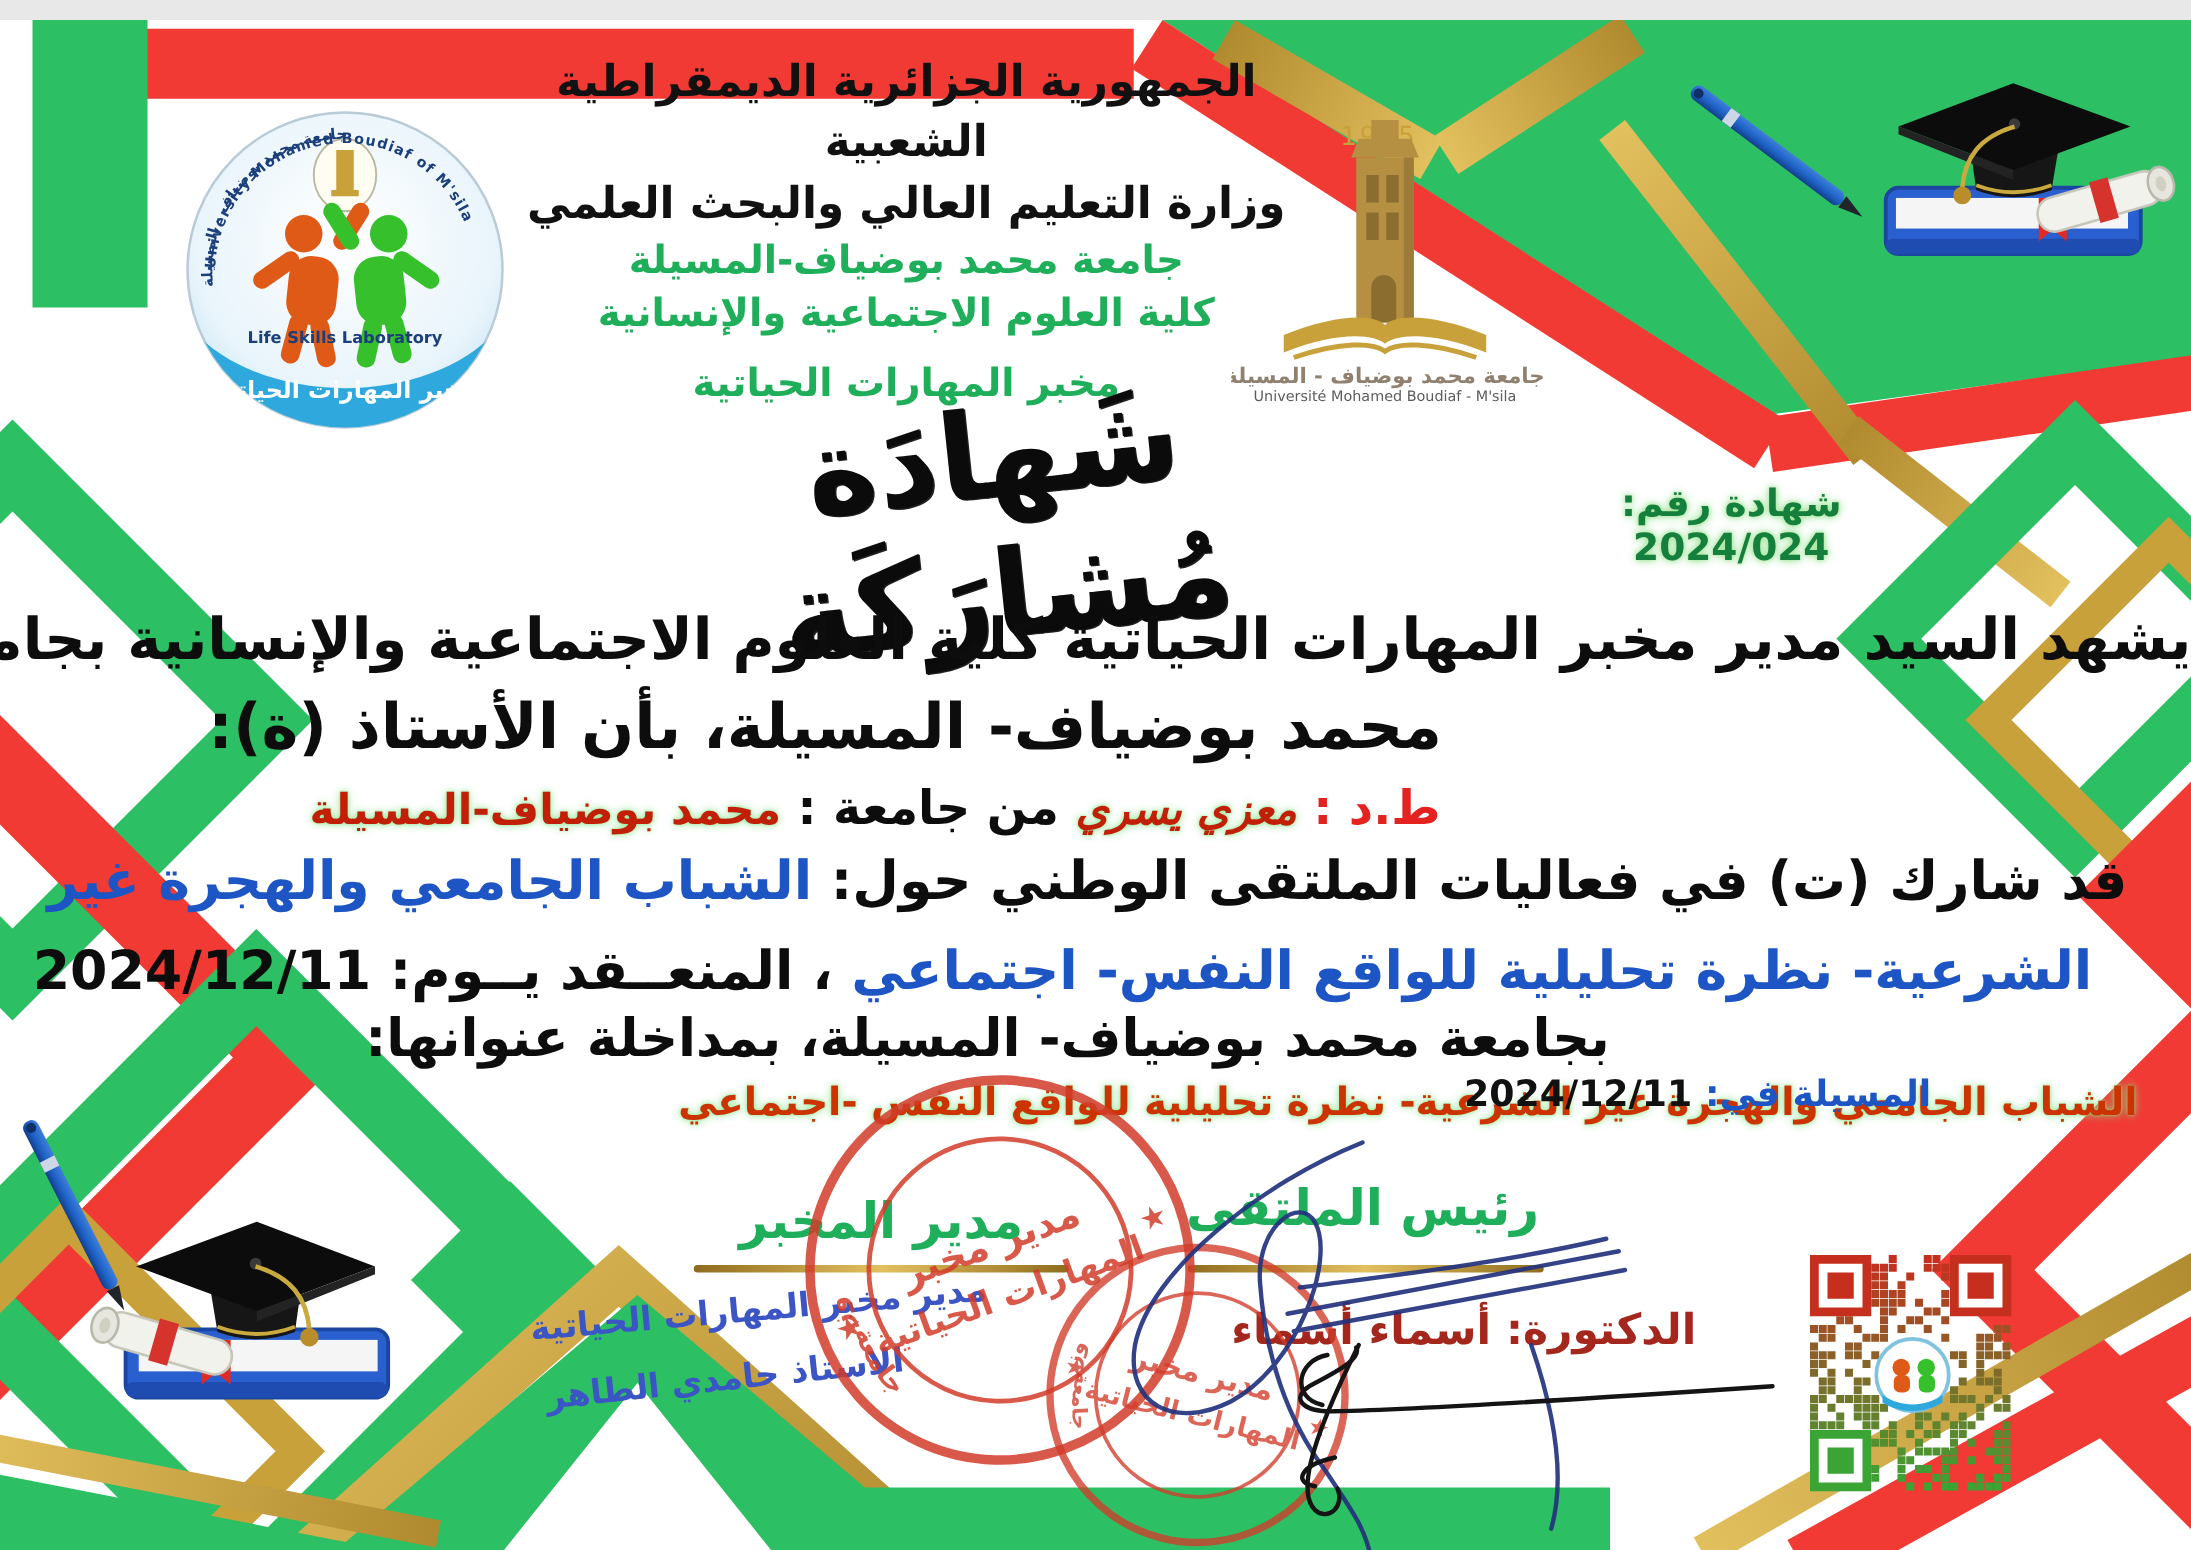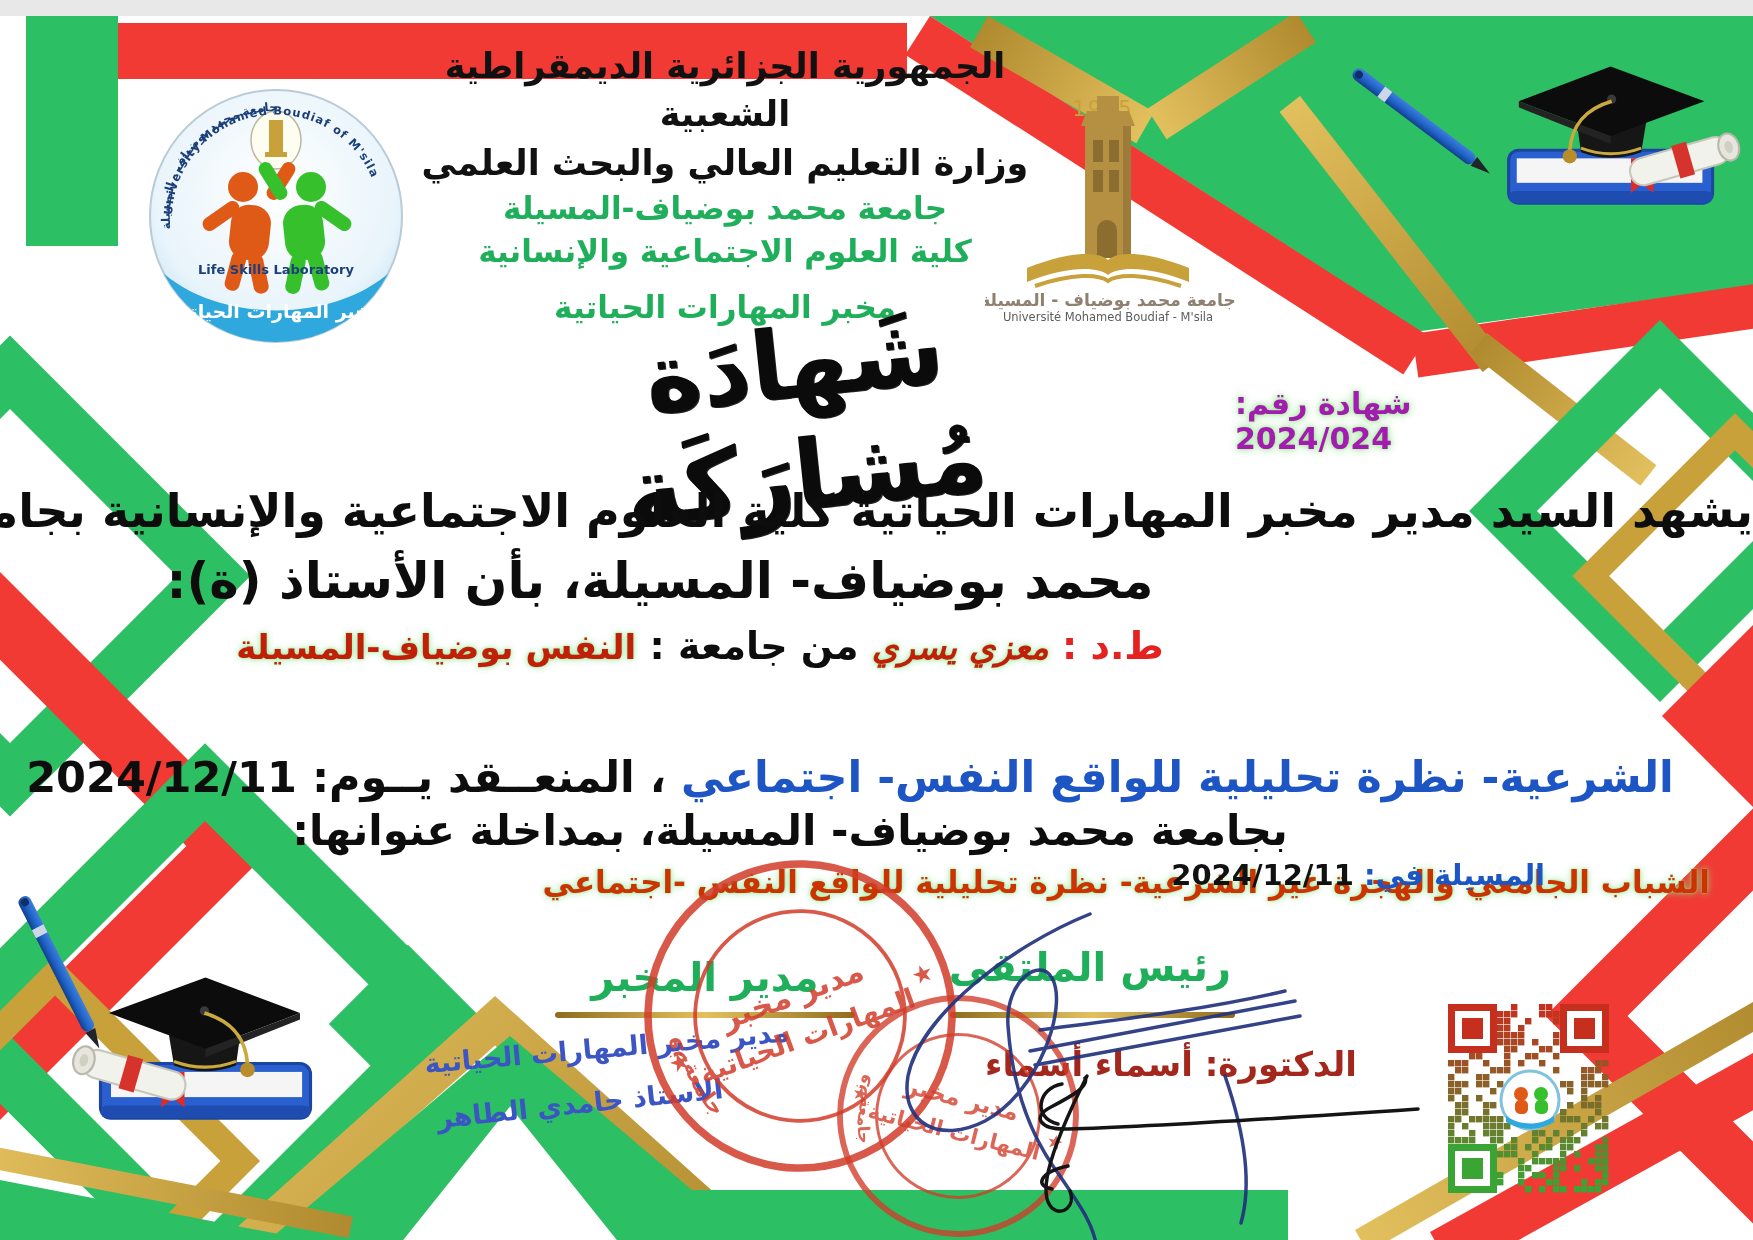--- a/index.html
+++ b/index.html
@@ -39,21 +39,21 @@
   .d9{left:1620px;top:820px;width:360px;height:360px;border:58px solid #f23a34;}
   .gold-br{left:1355px;top:1214px;width:475px;height:26px;background:linear-gradient(90deg,#e3c05e,#b08a2e);transform:rotate(-29.8deg);transform-origin:0 0;}
   .red-br{left:1430px;top:1216px;width:385px;height:50px;background:#f23a34;transform:rotate(-29deg);transform-origin:0 0;}
   
   .txt{position:absolute;z-index:6;direction:rtl;}
   .header-block{left:400px;top:26px;width:650px;text-align:center;line-height:1.38;}
   .h-black{font-size:35px;font-weight:bold;color:#111;}
   .h-green{font-size:31px;font-weight:bold;color:#1fae5a;}
   .title-callig{left:520px;top:292px;width:560px;text-align:center;font-size:96px;font-weight:bold;color:#0b0b0b;
      transform:rotate(-6deg);letter-spacing:-2px;text-shadow:1px 1px 0 #222;}
-  .serial{left:1235px;top:370px;width:300px;text-align:left;font-size:30px;font-weight:bold;color:#a21caf;
+  .serial{left:1235px;top:370px;width:300px;text-align:center;font-size:30px;font-weight:bold;color:#15803d;
      text-shadow:0 0 3px rgba(170,230,150,.95),0 0 8px rgba(120,220,120,.9);}
   .bodyline{position:absolute;z-index:6;direction:rtl;white-space:nowrap;font-weight:bold;color:#0d0d0d;}
   .bl-a{left:0;top:468px;width:1753px;text-align:center;font-size:46px;}
   .bl-b{left:0;top:536px;width:1320px;text-align:center;font-size:50px;}
   .bl-c{left:0;top:608px;width:1400px;text-align:center;font-size:38px;}
   .bl-d{left:0;top:664px;width:1740px;text-align:center;font-size:43px;}
   .bl-e{left:0;top:736px;width:1700px;text-align:center;font-size:43px;}
   .bl-f{left:0;top:790px;width:1580px;text-align:center;font-size:42px;}
   .bl-g{left:0;top:848px;width:1710px;text-align:right;font-size:31px;}
   .blue{color:#1d55c4;}
@@ -183,21 +183,25 @@
 
   <div class="txt title-callig">شَهادَة مُشارَكَة</div>
   <div class="txt serial">شهادة رقم: 2024/024</div>
 
   <div class="bodyline bl-a">يشهد السيد مدير مخبر المهارات الحياتية كلية العلوم الاجتماعية والإنسانية بجامعة</div>
   <div class="bodyline bl-b">محمد بوضياف- المسيلة، بأن الأستاذ (ة):</div>
   <div class="bodyline bl-c">
     <span class="prefix-red">ط.د :</span>
     <span class="name-red" style="font-style:italic;">معزي يسري</span>
     <span>من جامعة :</span>
-    <span class="name-red">النفس بوضياف-المسيلة</span>
+    <span class="name-red">محمد بوضياف-المسيلة</span>
+  </div>
+  <div class="bodyline bl-d">
+    <span>قد شارك (ت) في فعاليات الملتقى الوطني حول: </span>
+    <span class="blue">الشباب الجامعي والهجرة غير</span>
   </div>
   <div class="bodyline bl-e">
     <span class="blue">الشرعية- نظرة تحليلية للواقع النفس- اجتماعي</span>
     <span>، المنعــقد يــوم: </span>
     <span>2024/12/11</span>
   </div>
   <div class="bodyline bl-f">بجامعة محمد بوضياف- المسيلة، بمداخلة عنوانها:</div>
   <div class="bodyline bl-g script-red">الشباب الجامعي والهجرة غير الشرعية- نظرة تحليلية للواقع النفس -اجتماعي</div>
 
   <div class="sig-title" style="left:545px;top:938px;width:320px;">مدير المخبر</div>

